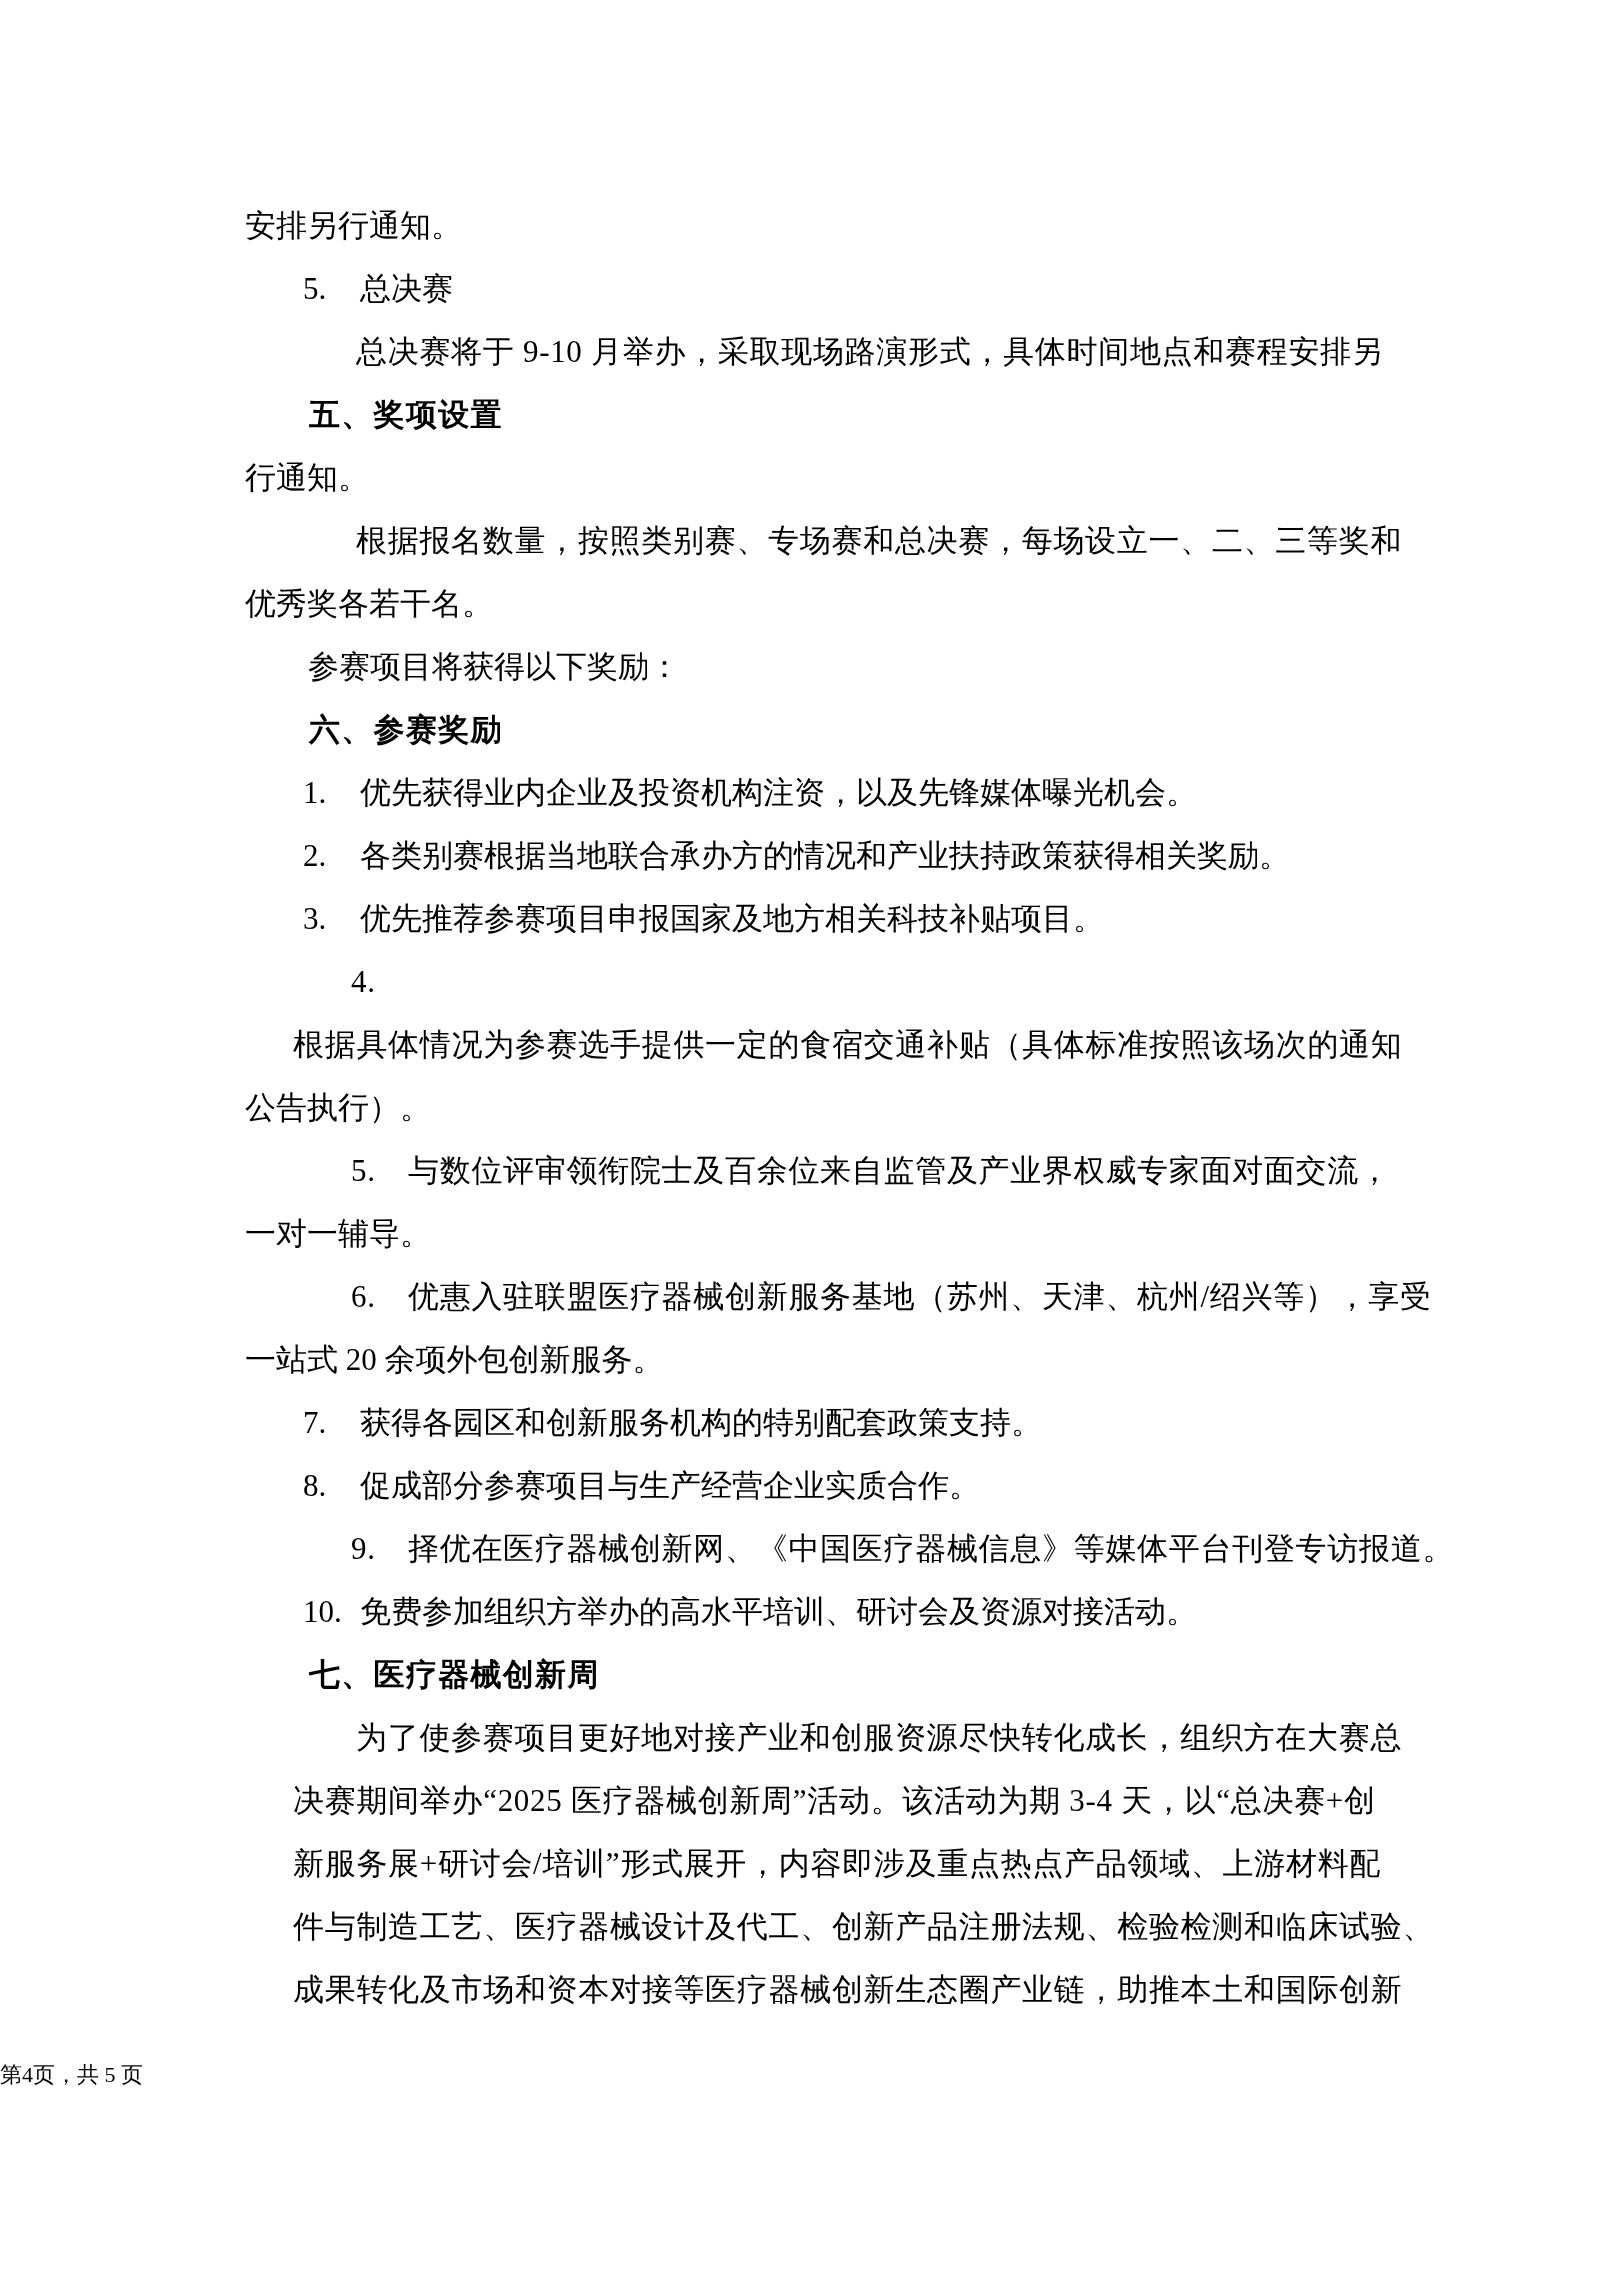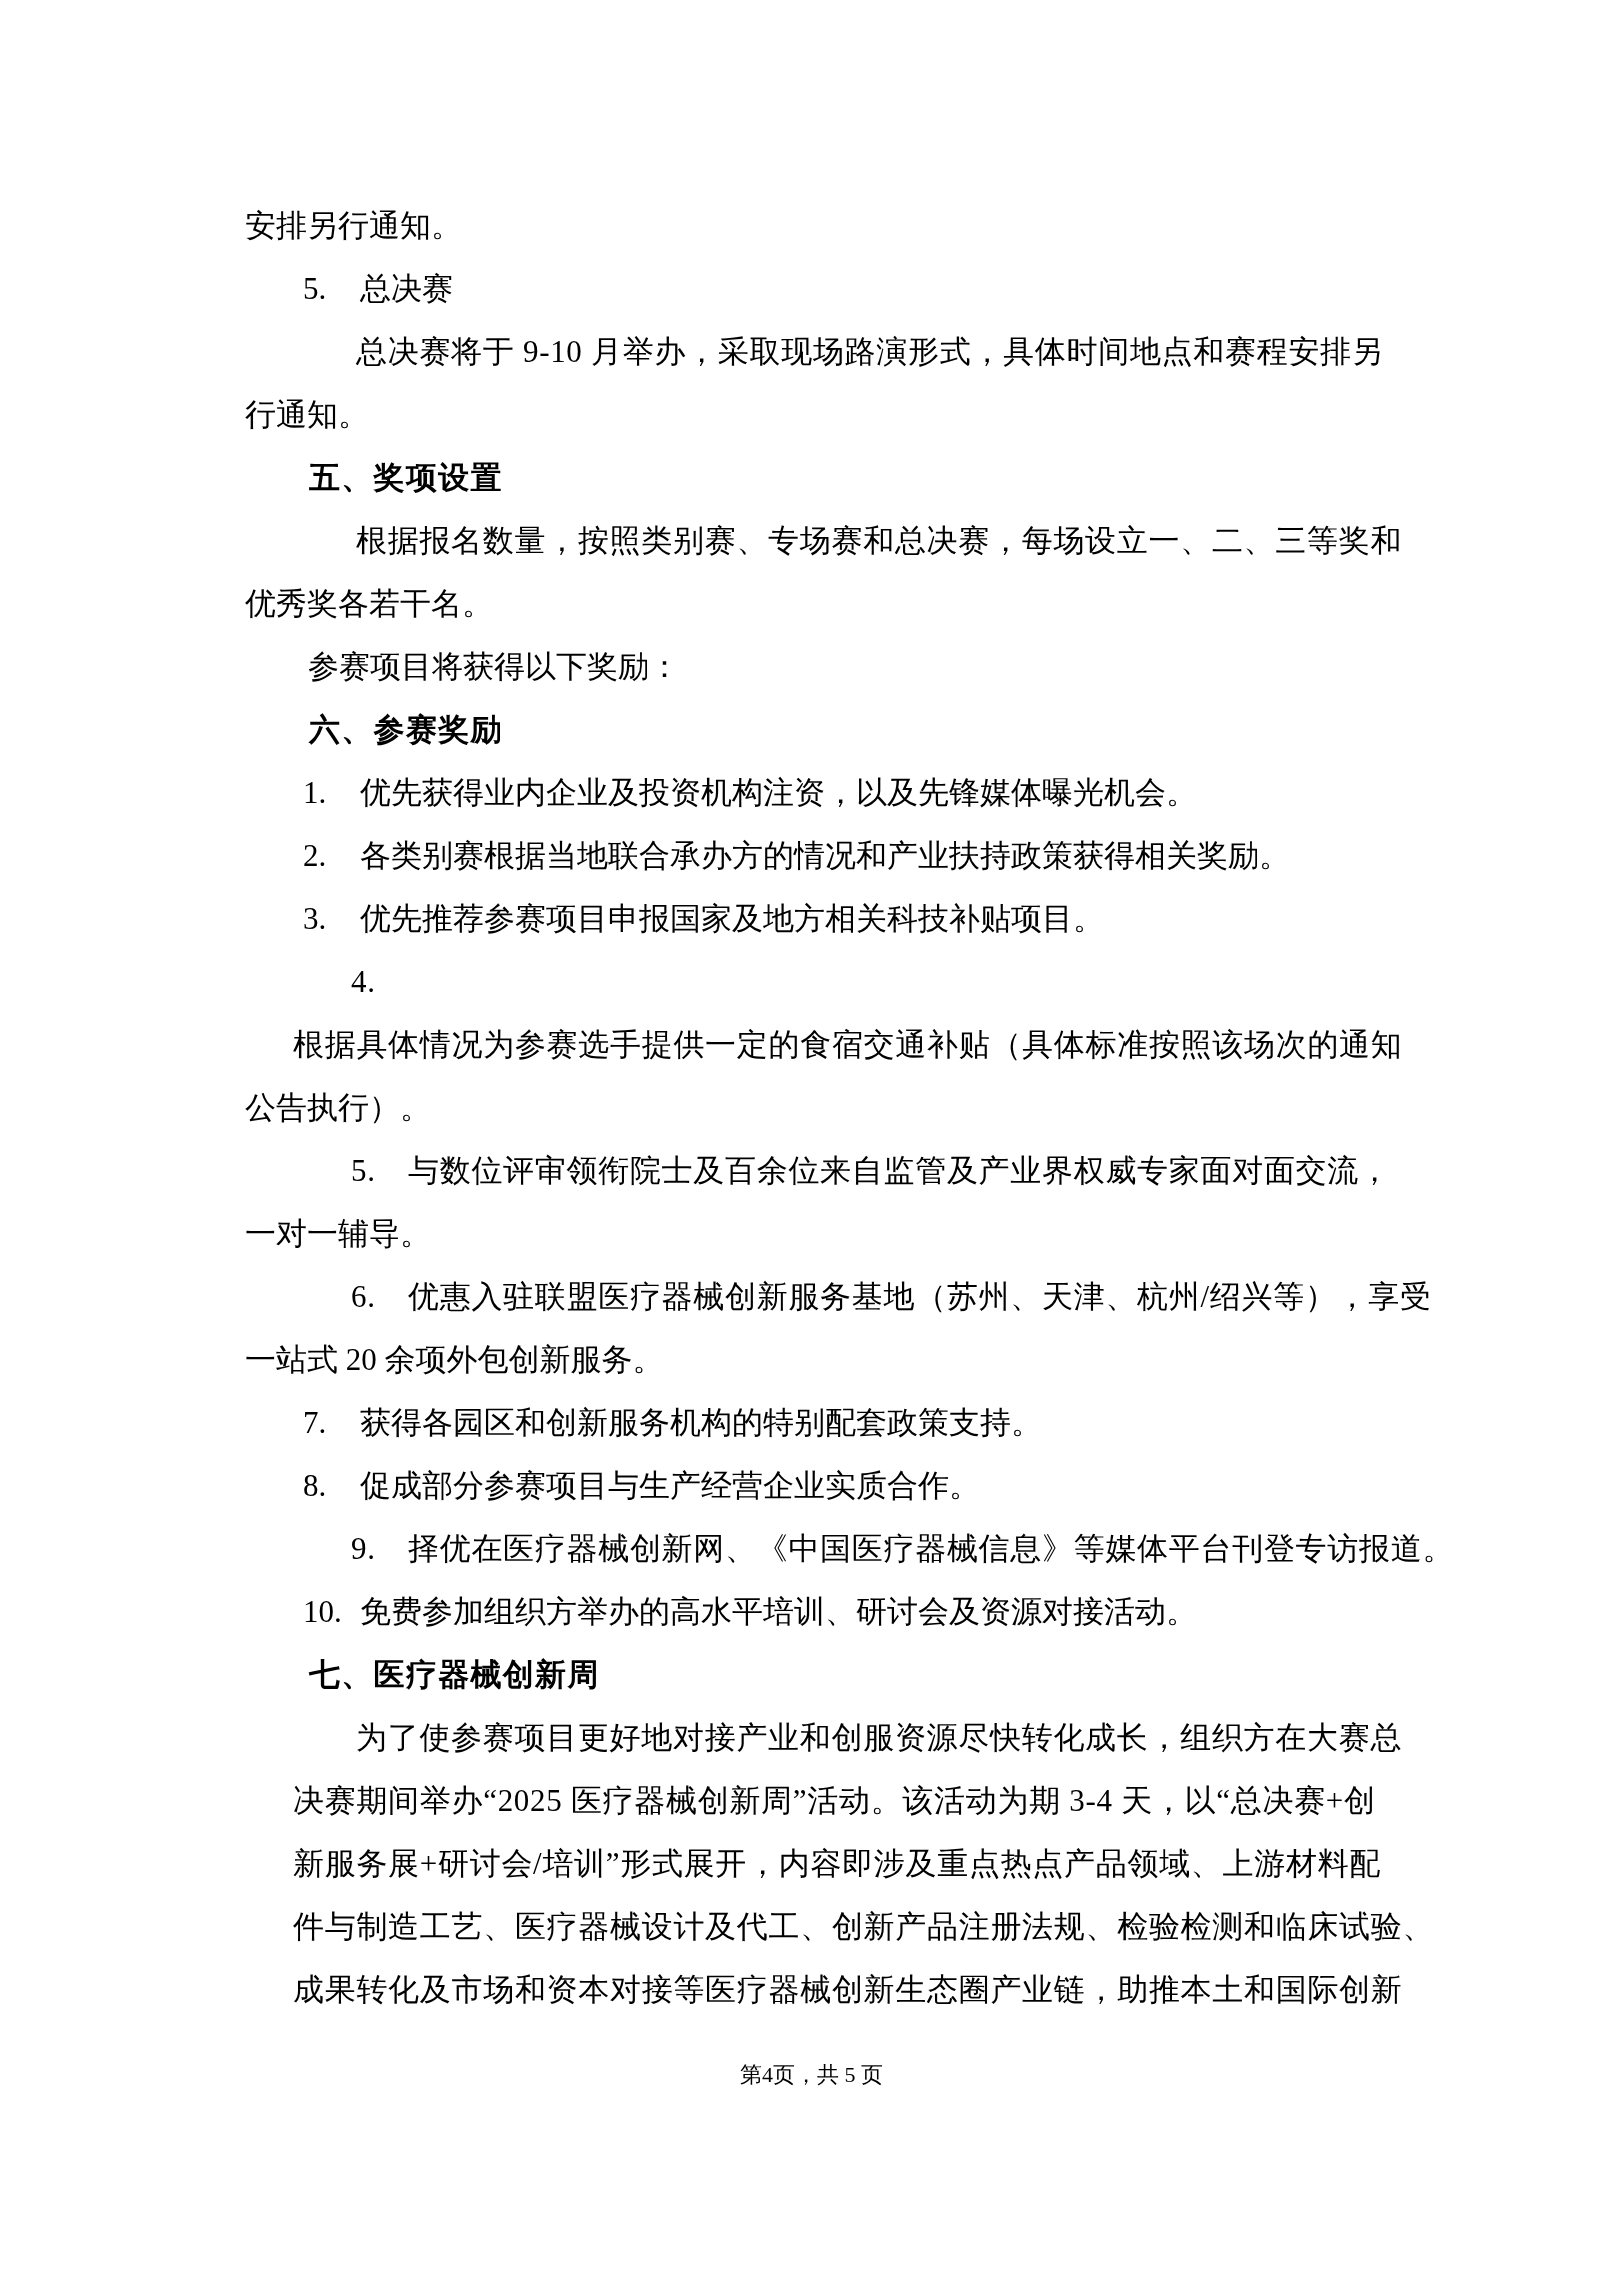--- a/index.html
+++ b/index.html
@@ -47,44 +47,43 @@
     flex: 0 0 57px;
   }
   .list .txt { flex: 1 1 auto; }
   
   .jf { letter-spacing: 0.7px; margin-left: 48px; }
   .footer {
     position: absolute;
     left: 0;
     top: 2055px;
     width: 1623px;
-    text-align: center;
     font-size: 22px;
     line-height: 39px;
     font-family: "Liberation Serif", "DejaVu Serif", serif;
     color: #000000;
   }
 </style>
 </head>
 <body>
 
 <div class="page">
   <div class="content">
 
     <div class="ln cont">安排另行通知。</div>
 
     <div class="ln list">
       <span class="num">5.</span>
       <span class="txt">总决赛</span>
     </div>
 
     <div class="ln first jf">总决赛将于 9-10 月举办，采取现场路演形式，具体时间地点和赛程安排另</div>
+    <div class="ln heading">五、奖项设置</div>
+
     <div class="ln cont">行通知。</div>
-
-    <div class="ln heading">五、奖项设置</div>
 
     <div class="ln first jf">根据报名数量，按照类别赛、专场赛和总决赛，每场设立一、二、三等奖和</div>
     <div class="ln cont">优秀奖各若干名。</div>
 
     <div class="ln first">参赛项目将获得以下奖励：</div>
 
     <div class="ln heading">六、参赛奖励</div>
 
     <div class="ln list">
       <span class="num">1.</span>

